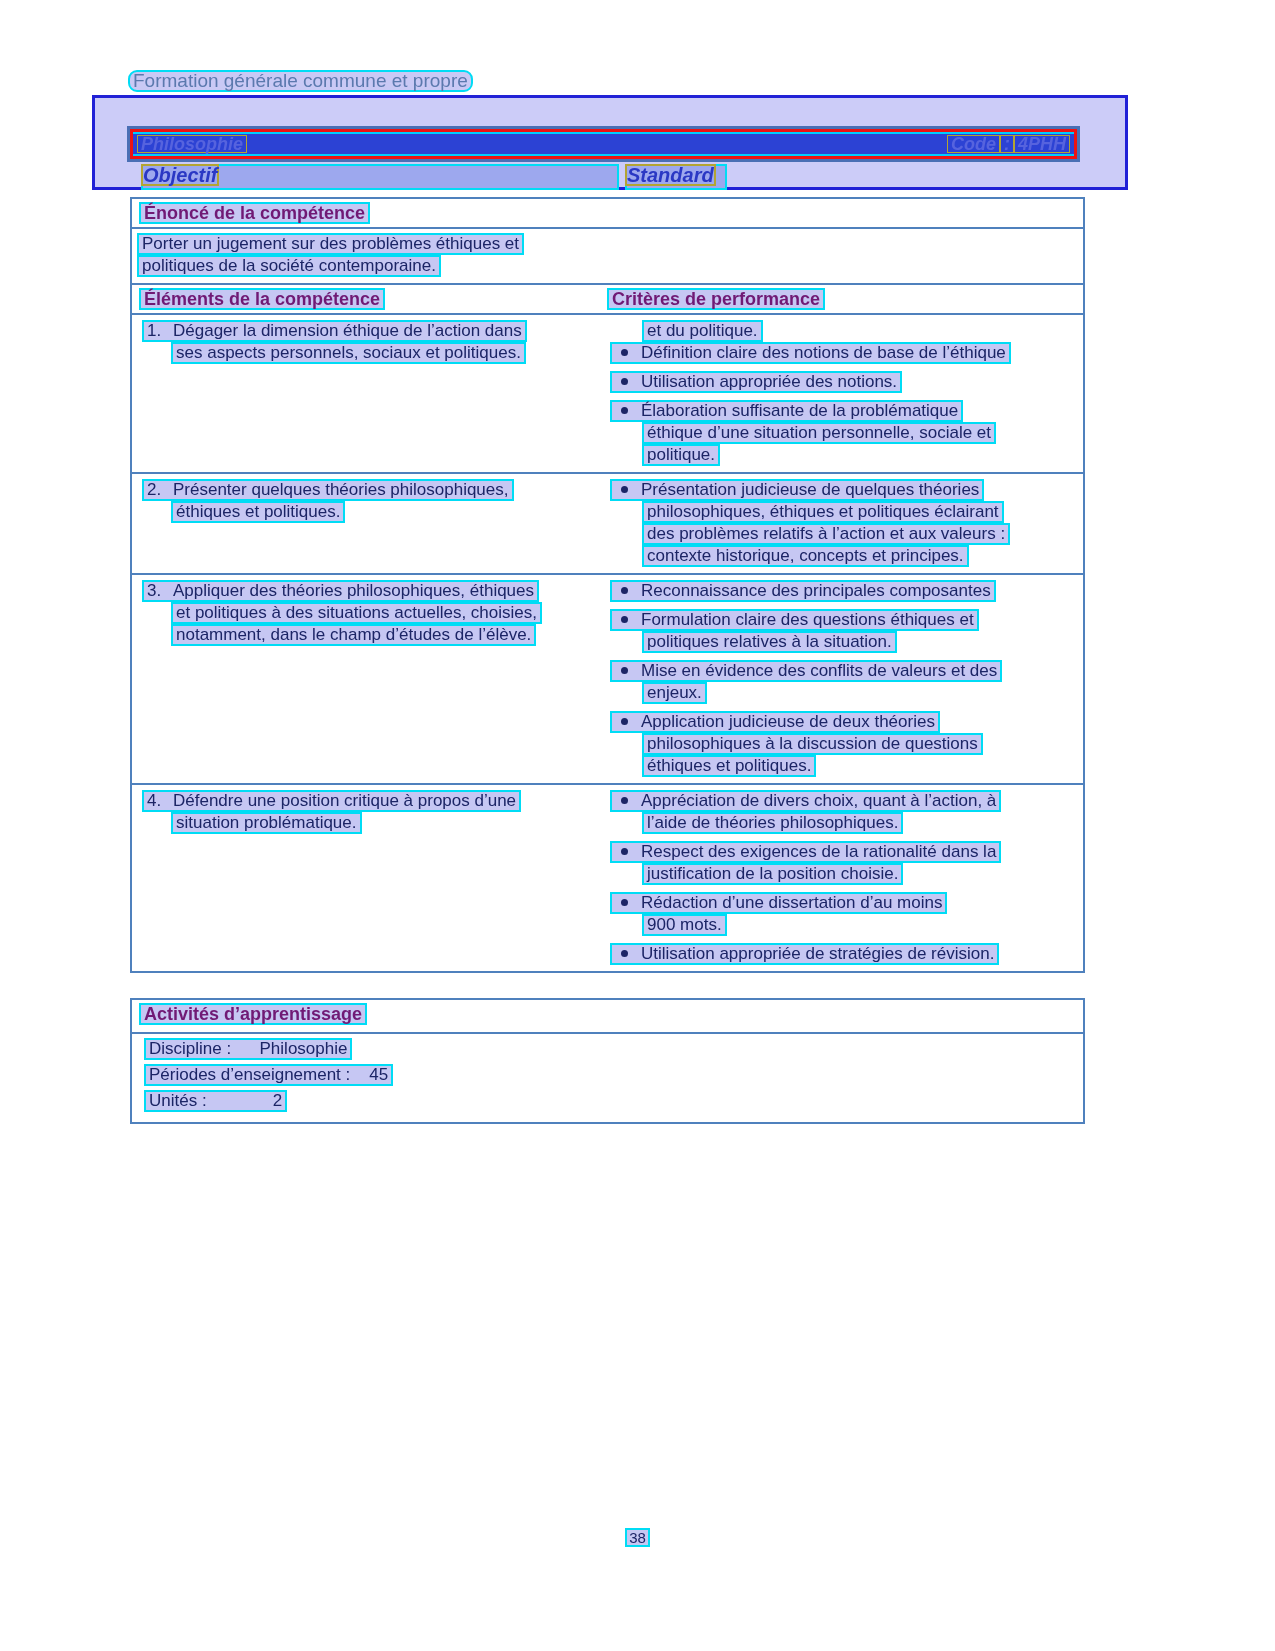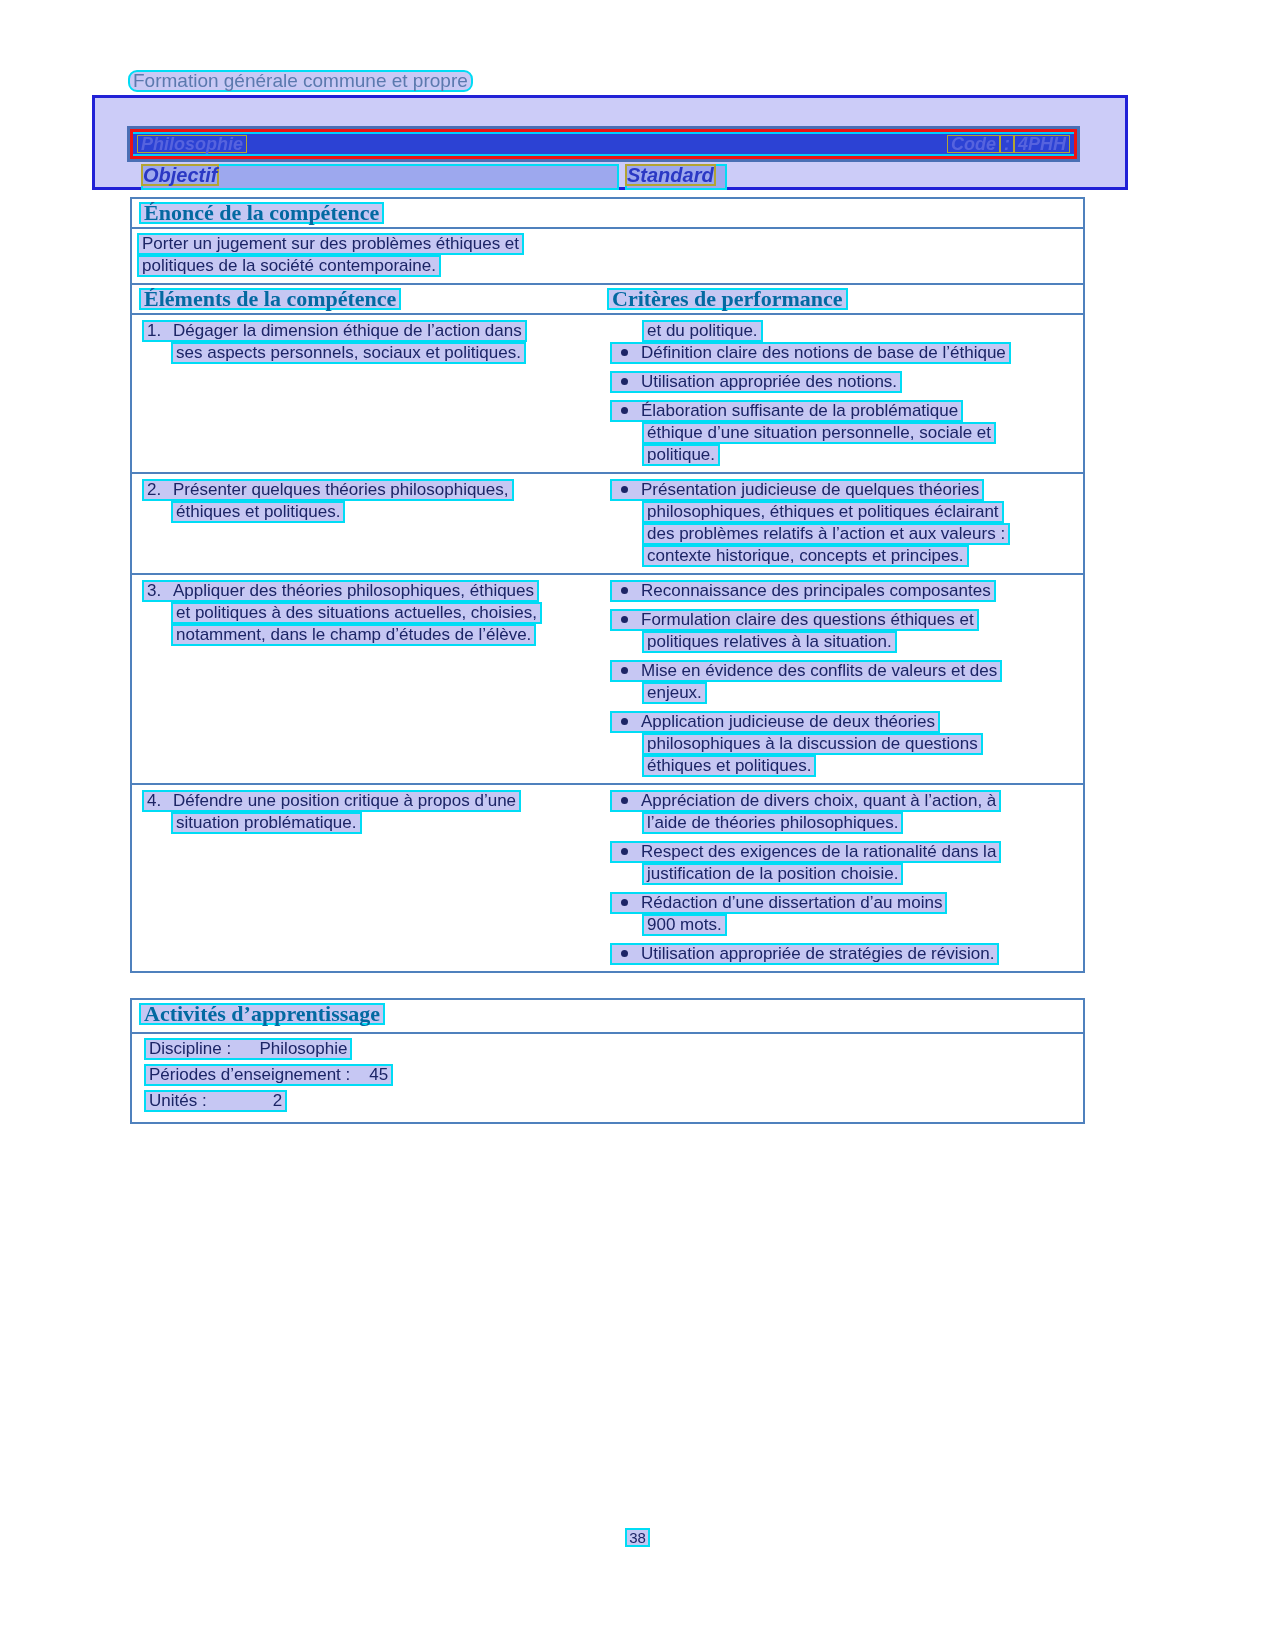--- a/index.html
+++ b/index.html
@@ -6,21 +6,21 @@
   body{
     width:1275px;height:1651px;position:relative;background:#ffffff;
     font-family:"Liberation Sans", sans-serif;color:#1c2566;
   }
   
   .line{margin:0;padding:0;height:22px;white-space:nowrap;}
   .hl{
     display:inline-block;background:#c6c7f3;border:2px solid #00dcf5;
     padding:0 3px;font-size:17px;line-height:18px;color:#1c2566;vertical-align:top;
   }
-  .bold .hl,.hl.bold{font-weight:bold;font-size:22px;line-height:18px;color:#0369a1;font-family:Liberation Serif, serif;}
+  .bold .hl,.hl.bold{font-weight:bold;font-size:18px;line-height:18px;color:#701a75;}
   .t{display:inline;}
   .num{display:inline-block;width:26px;}
   .bullet{
     display:inline-block;width:7px;height:7px;border-radius:50%;
     background:#1c2566;margin:0 13px 2px 6px;vertical-align:middle;
   }
   .cont{margin-left:32px;}
   .contL{margin-left:29px;}
   .crit{margin-bottom:7px;}
   .crit:last-child{margin-bottom:0;}

